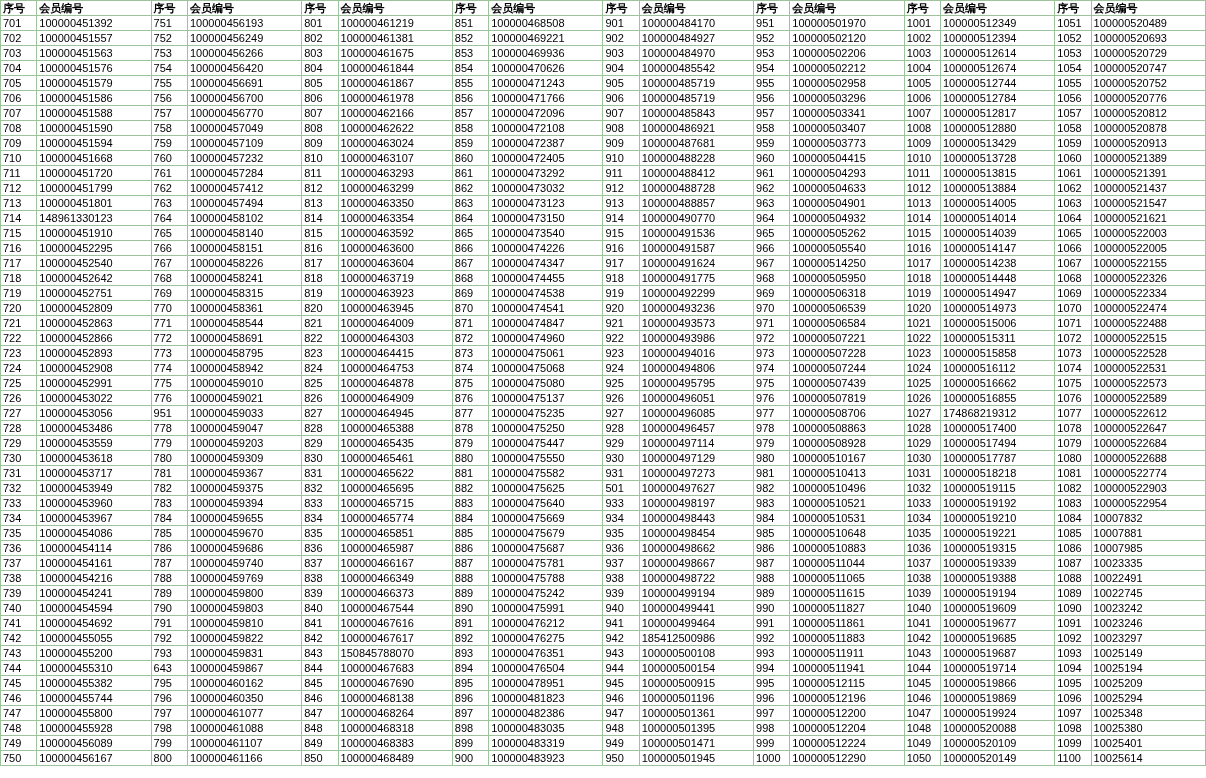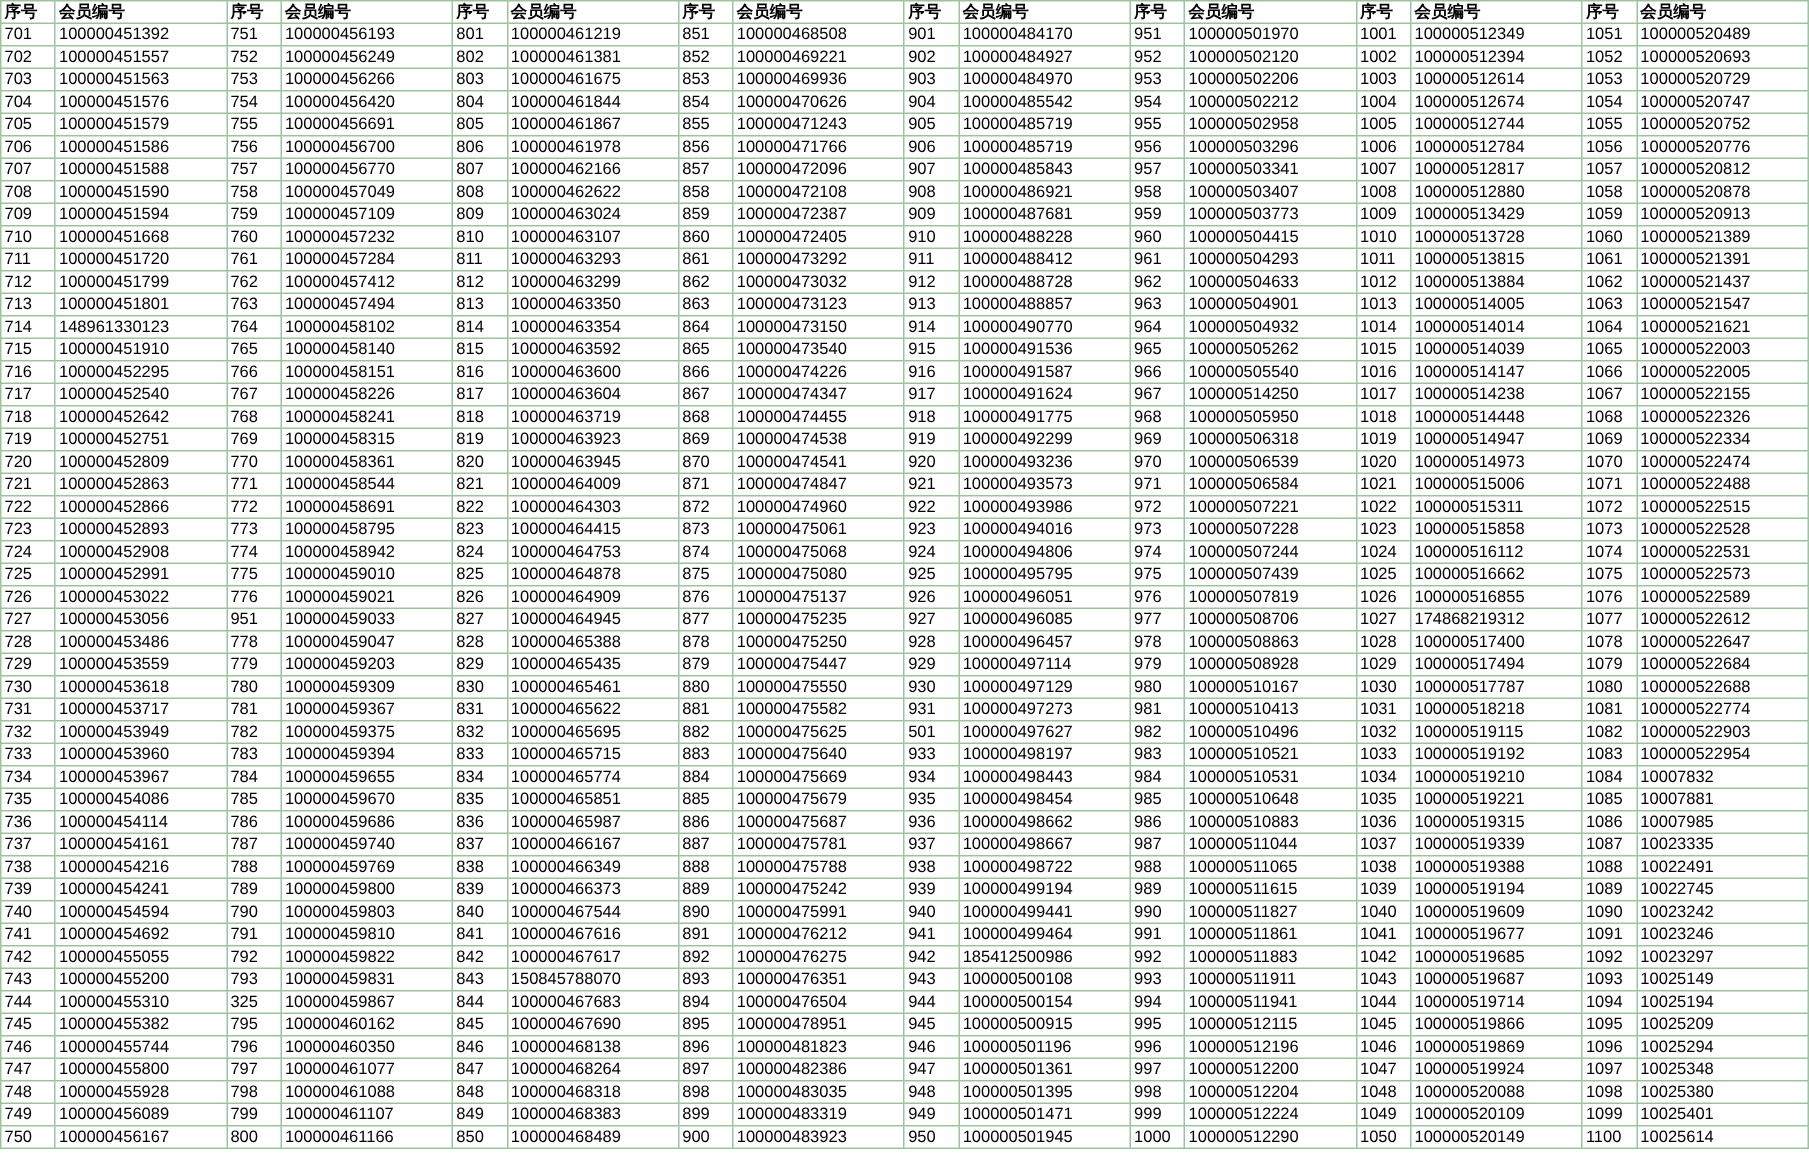--- a/index.html
+++ b/index.html
@@ -856,21 +856,21 @@
           <td>993</td>
           <td>100000511911</td>
           <td>1043</td>
           <td>100000519687</td>
           <td>1093</td>
           <td>10025149</td>
         </tr>
         <tr>
           <td>744</td>
           <td>100000455310</td>
-          <td>325</td>
+          <td>643</td>
           <td>100000459867</td>
           <td>844</td>
           <td>100000467683</td>
           <td>894</td>
           <td>100000476504</td>
           <td>944</td>
           <td>100000500154</td>
           <td>994</td>
           <td>100000511941</td>
           <td>1044</td>

